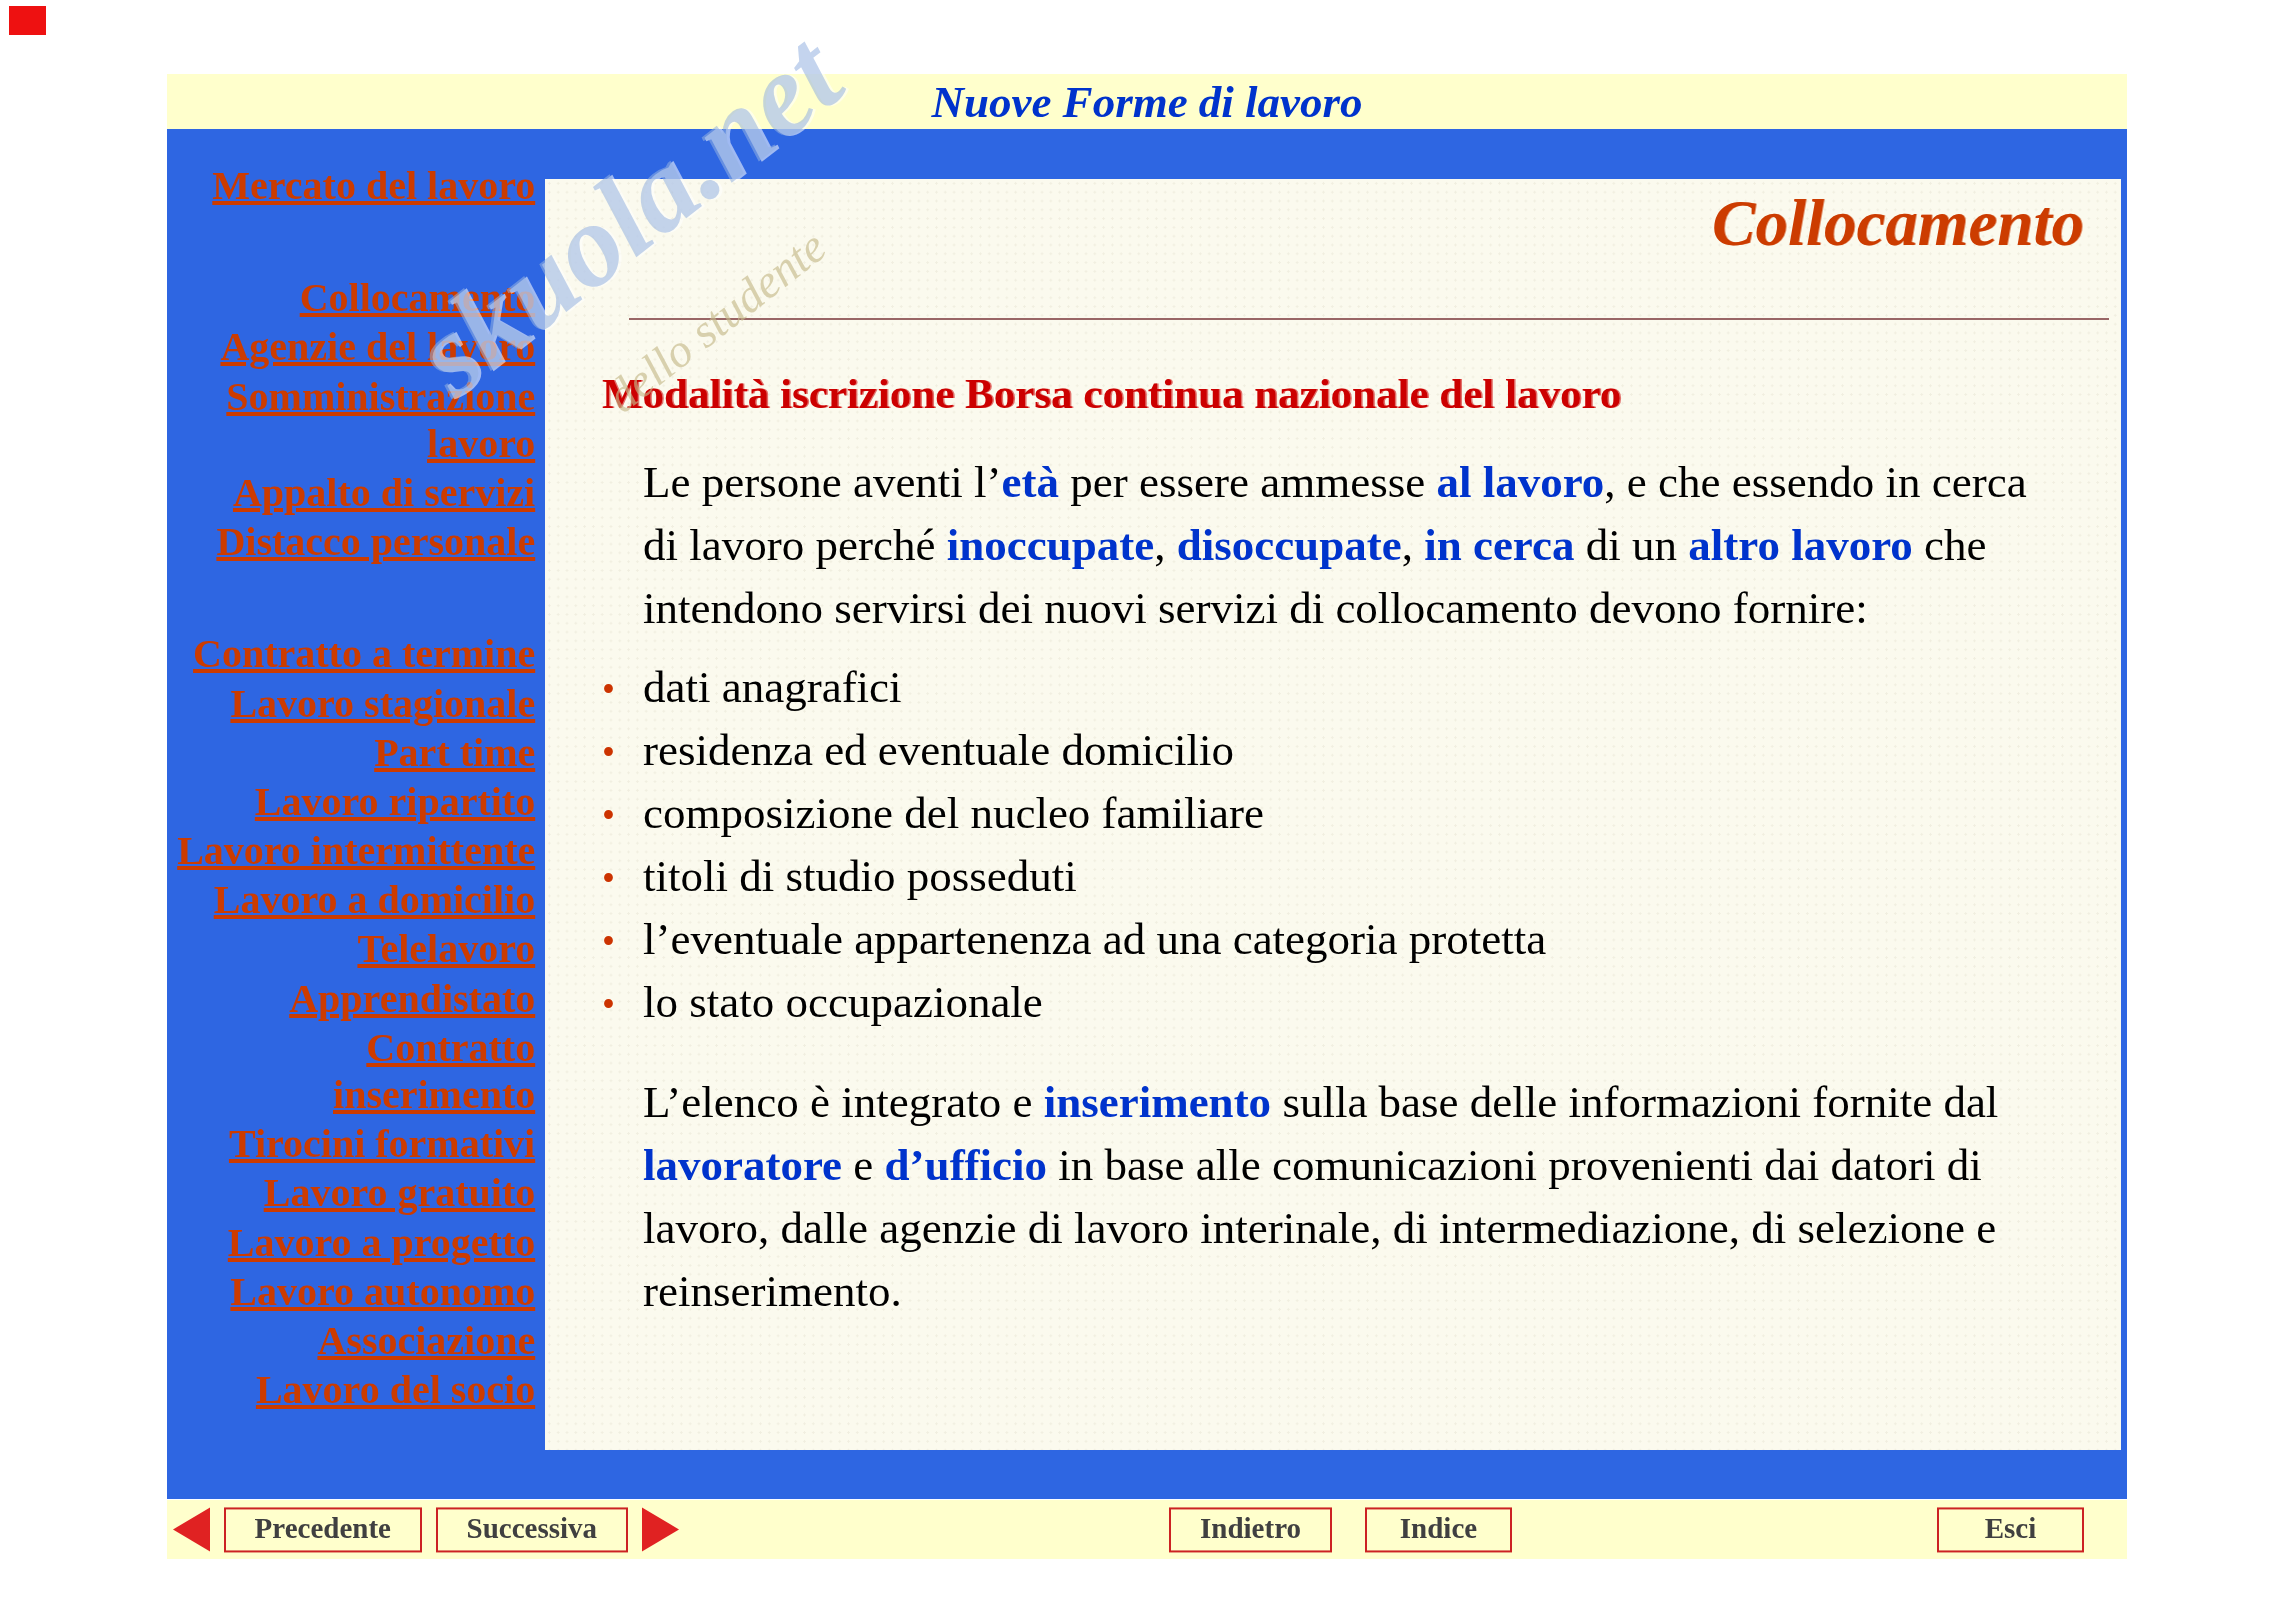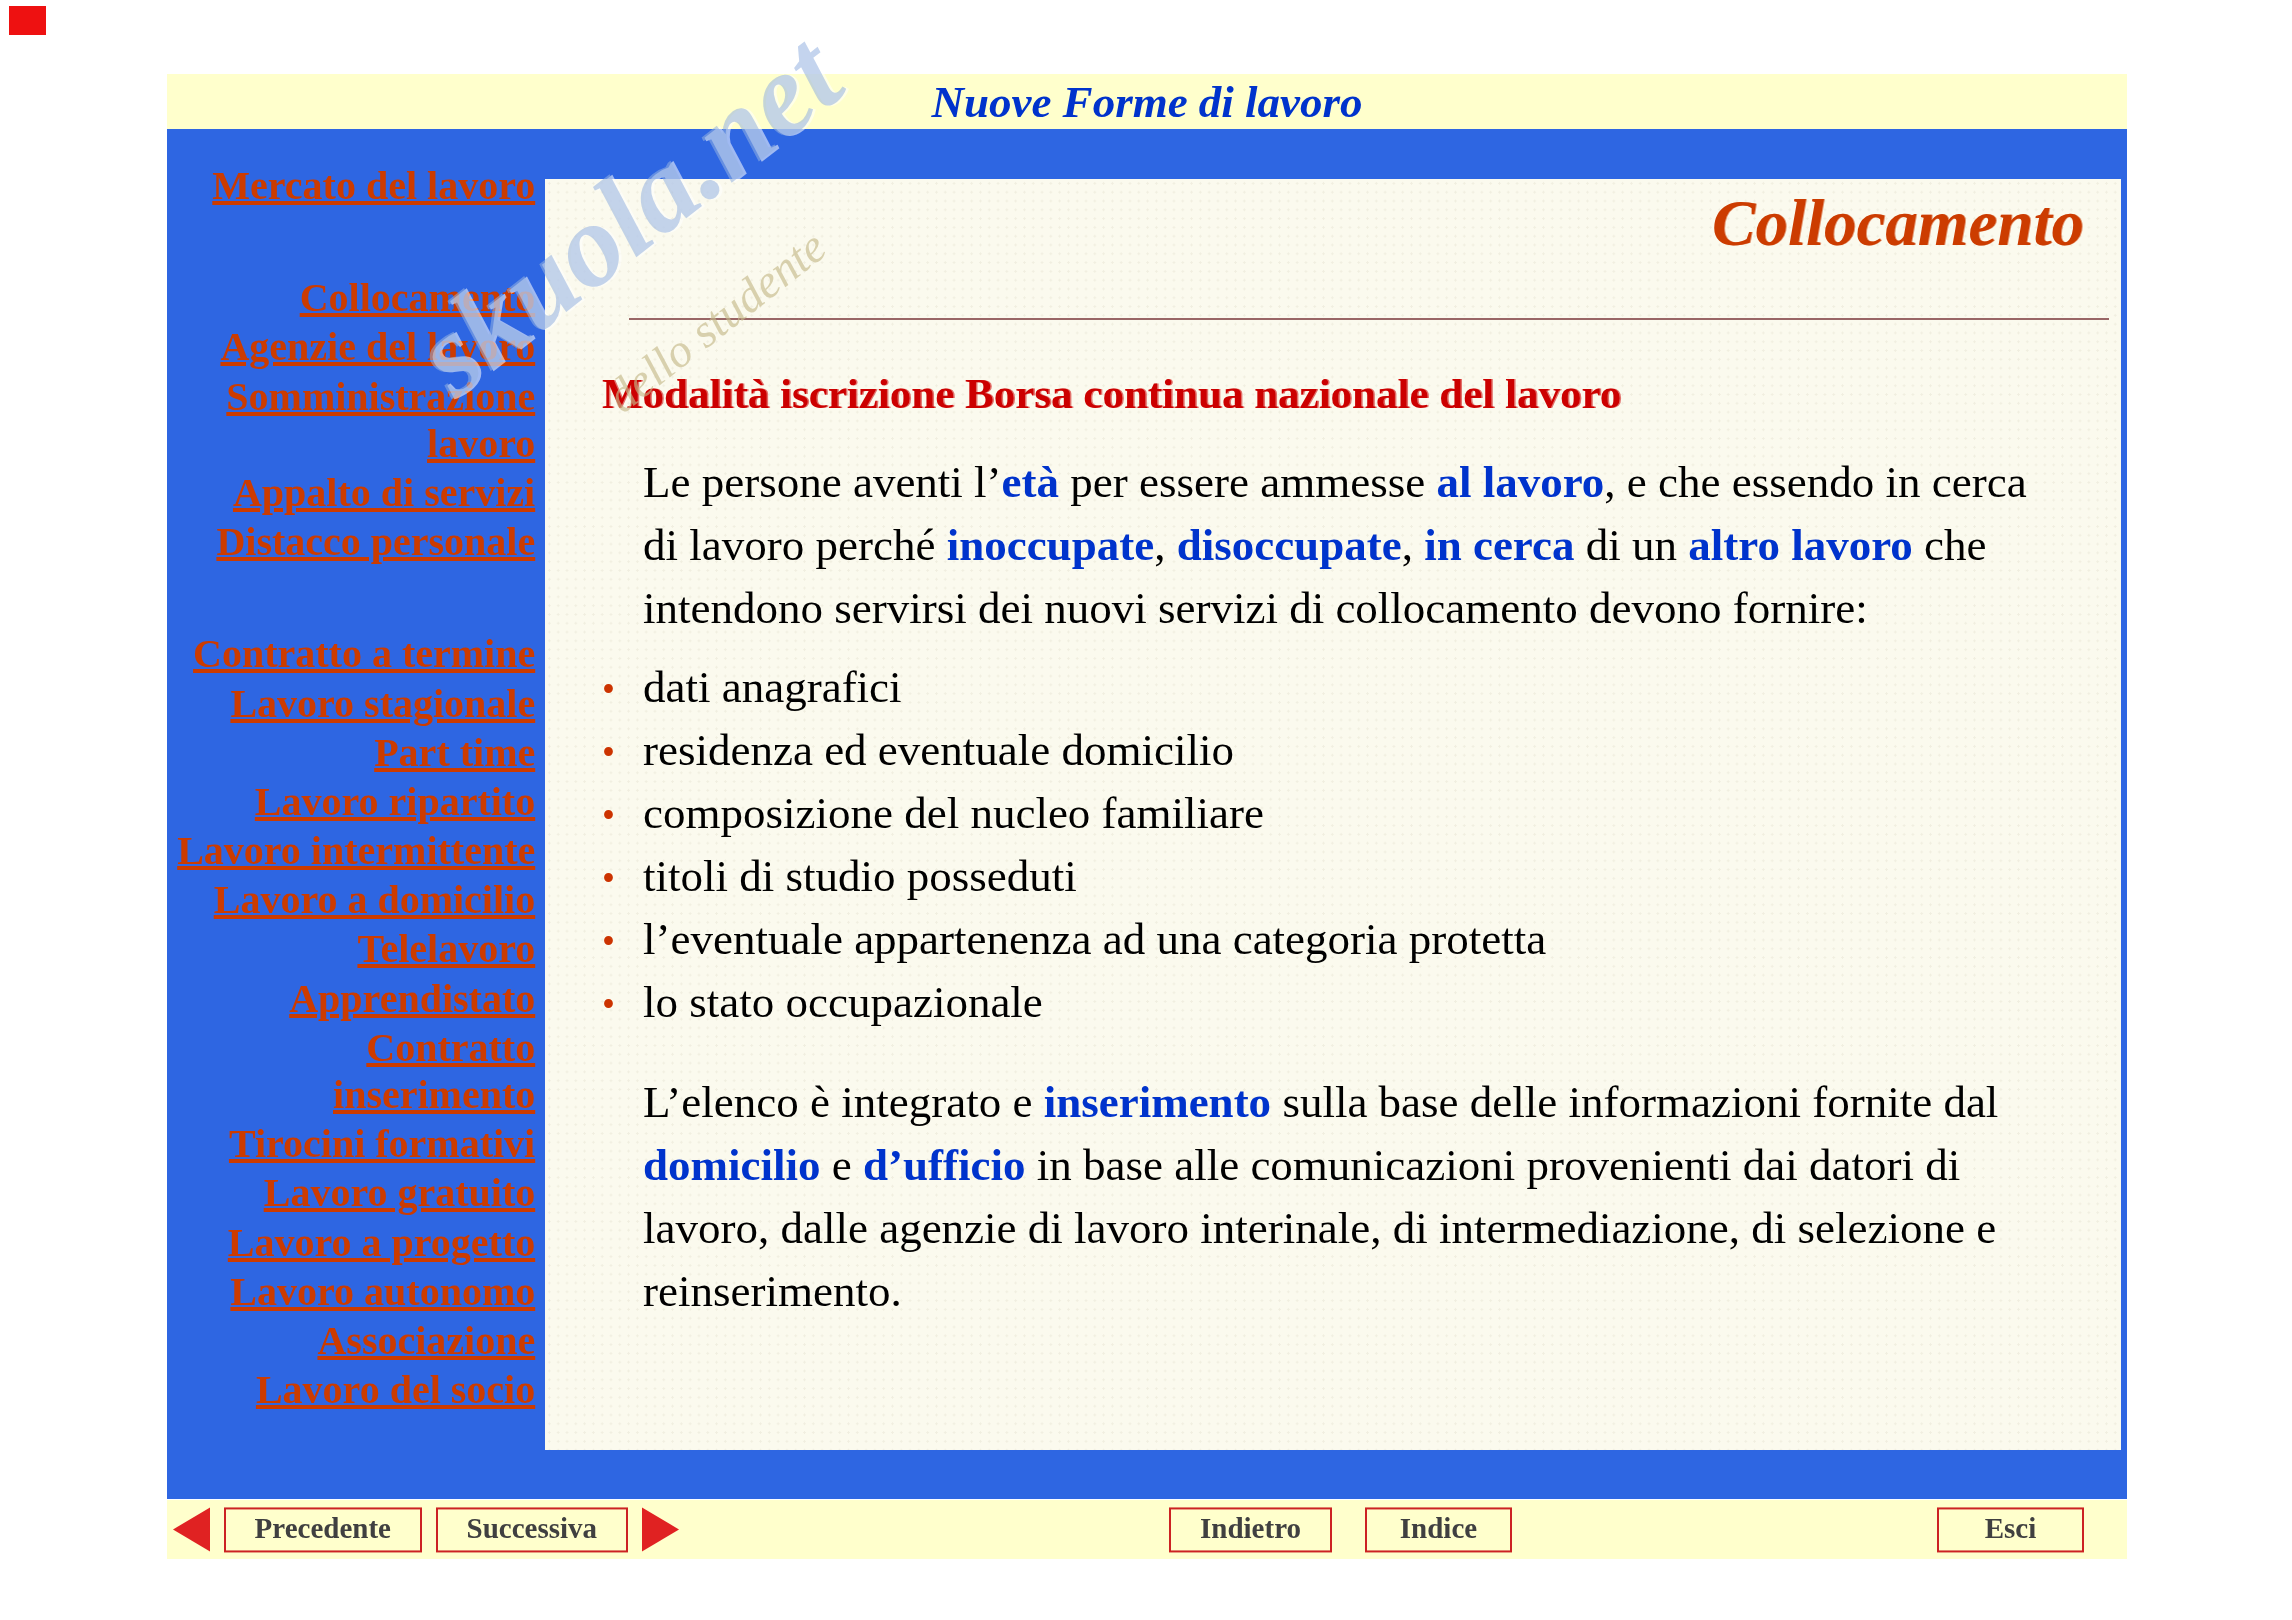--- a/index.html
+++ b/index.html
@@ -181,21 +181,21 @@
       </li>
       <li>
         <span class="dot">•</span>
         <span>l’eventuale appartenenza ad una categoria protetta</span>
       </li>
       <li>
         <span class="dot">•</span>
         <span>lo stato occupazionale</span>
       </li>
     </ul>
-  <p class="para outro"><span>L’elenco è integrato e </span><span class="hl">inserimento</span><span> sulla base delle informazioni fornite dal </span><span class="hl">domicilio</span><span> e </span><span class="hl">d’ufficio</span><span> in base alle comunicazioni provenienti dai datori di lavoro, dalle agenzie di lavoro interinale, di intermediazione, di selezione e reinserimento.</span></p>
+  <p class="para outro"><span>L’elenco è integrato e </span><span class="hl">inserimento</span><span> sulla base delle informazioni fornite dal </span><span class="hl">lavoratore</span><span> e </span><span class="hl">d’ufficio</span><span> in base alle comunicazioni provenienti dai datori di lavoro, dalle agenzie di lavoro interinale, di intermediazione, di selezione e reinserimento.</span></p>
 </main>
 
 <div class="watermark-brand">skuola.net</div>
 <div class="watermark-tagline">dello studente</div>
 
 <footer class="footer-bar">
   <div class="nav-left">
     <span class="arrow-left"></span>
     <button class="nav-btn">Precedente</button>
     <button class="nav-btn">Successiva</button>

